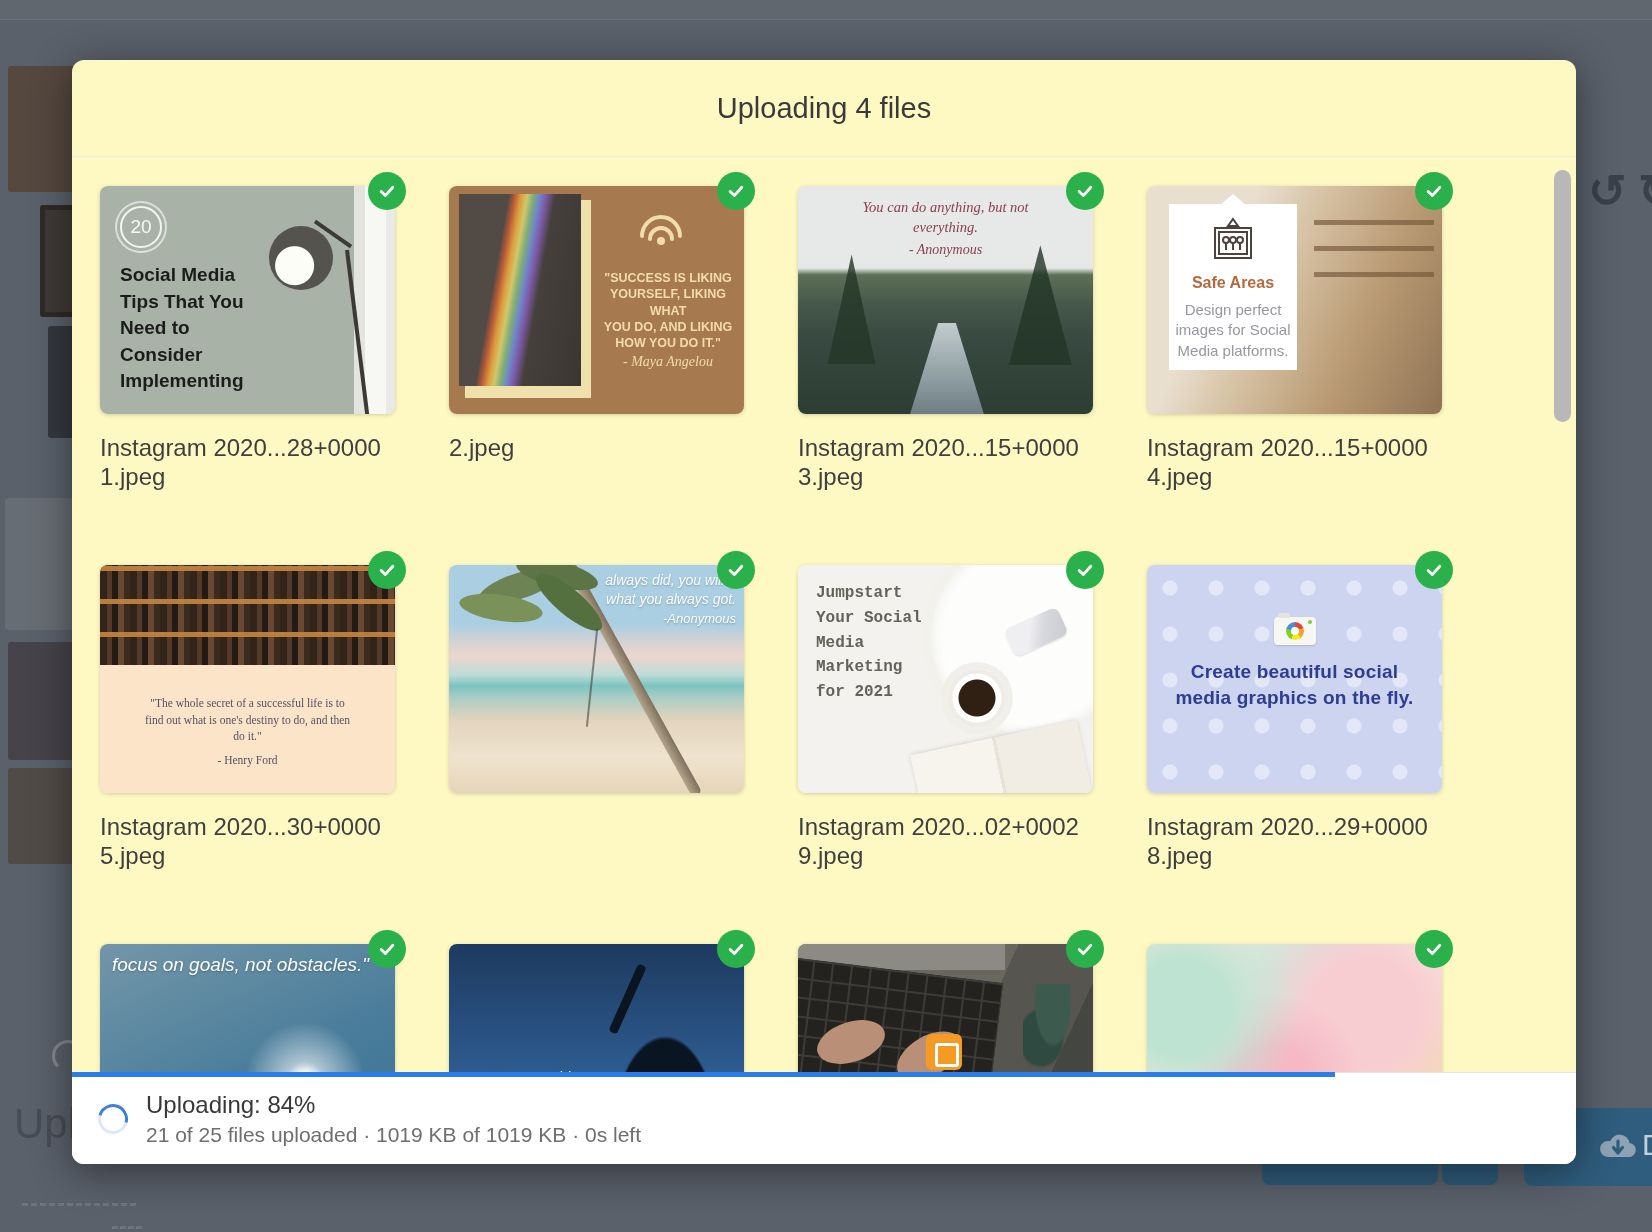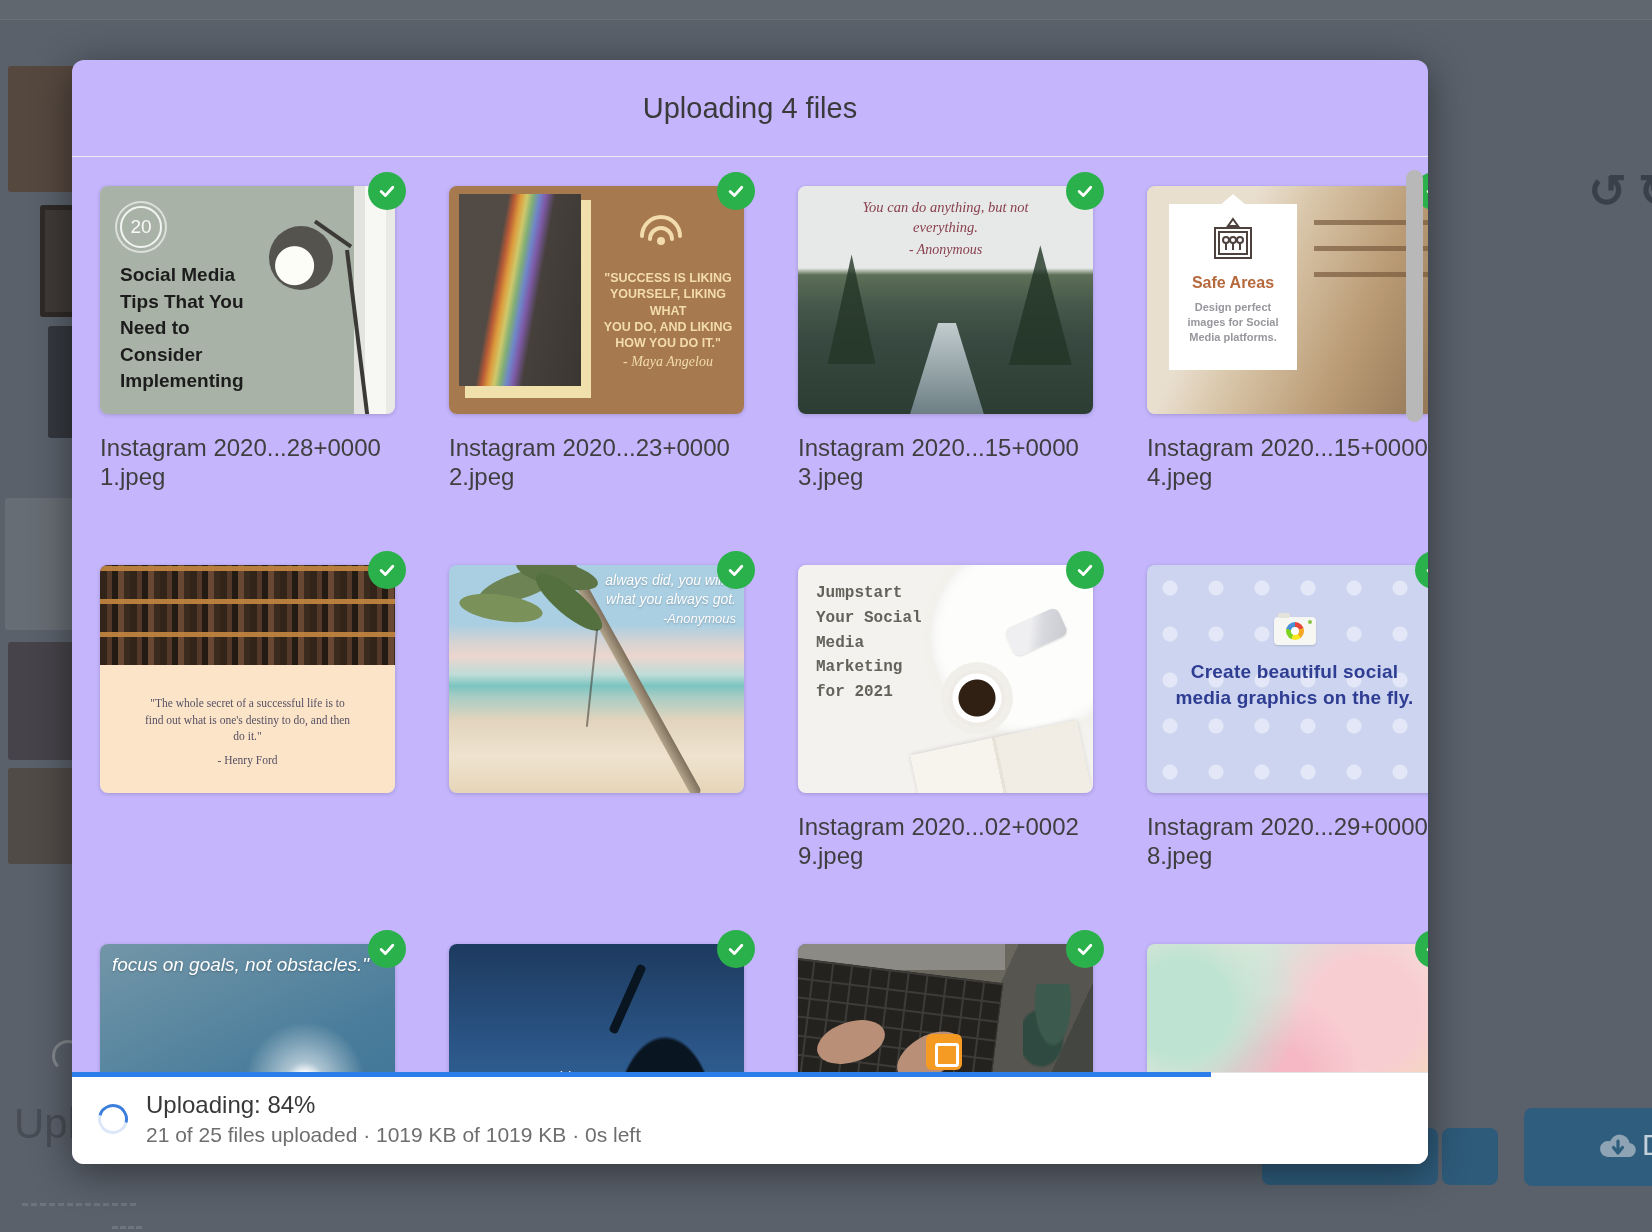--- a/index.html
+++ b/index.html
@@ -28,21 +28,21 @@
   .bbtn1 { left:1262px; top:1128px; width:176px; height:57px; }
   .bbtn2 { left:1442px; top:1128px; width:56px;  height:57px; }
   .bg-download-btn { position:absolute; left:1524px; top:1108px; width:210px; height:78px; background:#2f5d7d; border-radius:8px; }
   .bg-download-btn svg { position:absolute; left:74px; top:22px; }
   .bg-download-label { position:absolute; left:118px; top:20px; font-size:30px; color:#c2d0da; }
 
   .bg-dash1 { position:absolute; left:22px;  top:1203px; width:114px; border-top:3px dashed #6e747c; }
   .bg-dash2 { position:absolute; left:112px; top:1226px; width:30px;  border-top:3px dashed #6e747c; }
 
   
-  .modal { position:absolute; left:72px; top:60px; width:1356px; height:1104px; background:#c4b5fd; border-radius:12px; box-shadow:0 8px 40px rgba(0,0,0,.45); overflow:hidden; z-index:10; }
+  .modal { position:absolute; left:72px; top:60px; width:1504px; height:1104px; background:#fef9c3; border-radius:12px; box-shadow:0 8px 40px rgba(0,0,0,.45); overflow:hidden; z-index:10; }
   .modal-header { height:97px; display:flex; align-items:center; justify-content:center; border-bottom:1px solid #ececec; }
   .modal-title { font-size:29px; color:#3a3a3a; }
 
   .modal-content { position:absolute; top:98px; left:0; right:0; bottom:0; overflow:hidden; padding:28px 0 0 28px; }
   .grid { display:grid; grid-template-columns:repeat(4, 295px); column-gap:54px; grid-auto-rows:379px; }
 
   .tile { position:relative; width:295px; height:228px; border-radius:8px; box-shadow:0 1px 4px rgba(0,0,0,.18); overflow:visible; }
   .tile-art { position:absolute; inset:0; border-radius:8px; overflow:hidden; }
   .badge { position:absolute; top:-14px; right:-11px; width:38px; height:38px; border-radius:50%; background:#2bb14b; display:flex; align-items:center; justify-content:center; z-index:3; }
   .caption { margin-top:19px; font-size:24px; color:#3f3f3f; line-height:1.22; }
@@ -71,21 +71,21 @@
   .art3 .river { position:absolute; bottom:0; left:38%; width:25%; height:40%; background:linear-gradient(180deg,#c2ccce,#6d7f84); clip-path:polygon(38% 0,62% 0,100% 100%,0 100%); }
   .art3 .q { position:absolute; top:12px; left:0; width:100%; text-align:center; color:#8a4050; font-family:"Liberation Serif", serif; font-style:italic; font-size:14.5px; line-height:1.35; }
   .art3 .a { position:absolute; top:56px; left:0; width:100%; text-align:center; color:#8a4050; font-family:"Liberation Serif", serif; font-style:italic; font-size:14px; }
 
   
   .art4 { background:linear-gradient(115deg,#e9dfcf 0 28%,#d6c2a4 45%,#b99a74 70%,#8f7354 100%); }
   .art4 .shelf { position:absolute; right:8px; top:34px; width:120px; height:5px; background:#7a5c3e; box-shadow:0 26px 0 #7a5c3e, 0 52px 0 #7a5c3e; opacity:.7; }
   .art4 .card-w { position:absolute; left:22px; top:18px; width:128px; height:166px; background:#ffffff; text-align:center; }
   .art4 .card-w:before { content:""; position:absolute; top:-10px; left:50%; transform:translateX(-50%); border-left:14px solid transparent; border-right:14px solid transparent; border-bottom:12px solid #ffffff; }
   .art4 .heading { margin-top:4px; font-size:16px; font-weight:bold; color:#b5693c; }
-  .art4 .sub { margin-top:8px; font-size:11px; color:#97979e; line-height:1.35;font-weight:bold; }
+  .art4 .sub { margin-top:8px; font-size:15px; color:#97979e; line-height:1.35; }
 
   
   .art5 .books { position:absolute; top:0; left:0; right:0; height:44%;
     background:
       repeating-linear-gradient(0deg, rgba(0,0,0,0) 0 28px, rgba(190,130,62,.95) 28px 33px),
       repeating-linear-gradient(90deg,#33241a 0 7px,#54382a 7px 12px,#241a14 12px 18px,#684832 18px 24px,#3b2b1f 24px 30px); }
   .art5 .peach { position:absolute; top:44%; left:0; right:0; bottom:0; background:#fbe4c8; }
   .art5 .q { position:absolute; left:10px; right:10px; top:57%; text-align:center; font-family:"Liberation Serif", serif; font-size:11.5px; color:#565064; line-height:1.45; }
   .art5 .a { position:absolute; left:10px; right:10px; top:83%; text-align:center; font-family:"Liberation Serif", serif; font-size:11.5px; color:#565064; }
 
@@ -239,21 +239,20 @@
 HOW YOU DO IT."</div>
             <div class="a">- Maya Angelou</div>
           </div>
           <div class="badge">
               <svg width="20" height="20" viewBox="0 0 24 24">
                 <path d="M5 12.5 L10 17.5 L19 7.5" stroke="#fff" stroke-width="3.4" fill="none" stroke-linecap="round" stroke-linejoin="round"></path>
               </svg>
             </div>
         </div>
         <div class="caption">
-          <div>Instagram 2020...23+0000</div>
             <div>2.jpeg</div>
         </div>
       </div>
 
       <div class="card">
         <div class="tile">
           <div class="tile-art art3">
             <div class="tr1"></div>
             <div class="tr2"></div>
             <div class="river"></div>
@@ -316,20 +315,24 @@
 find out what is one's destiny to do, and then
 do it."</div>
             <div class="a">- Henry Ford</div>
           </div>
           <div class="badge">
               <svg width="20" height="20" viewBox="0 0 24 24">
                 <path d="M5 12.5 L10 17.5 L19 7.5" stroke="#fff" stroke-width="3.4" fill="none" stroke-linecap="round" stroke-linejoin="round"></path>
               </svg>
             </div>
         </div>
+        <div class="caption">
+          <div>Instagram 2020...30+0000</div>
+            <div>5.jpeg</div>
+        </div>
       </div>
 
       <div class="card">
         <div class="tile">
           <div class="tile-art art6">
             <div class="trunk"></div>
             <div class="leaf l1"></div>
             <div class="leaf l2"></div>
             <div class="leaf l3"></div>
             <div class="leaf l4"></div>

